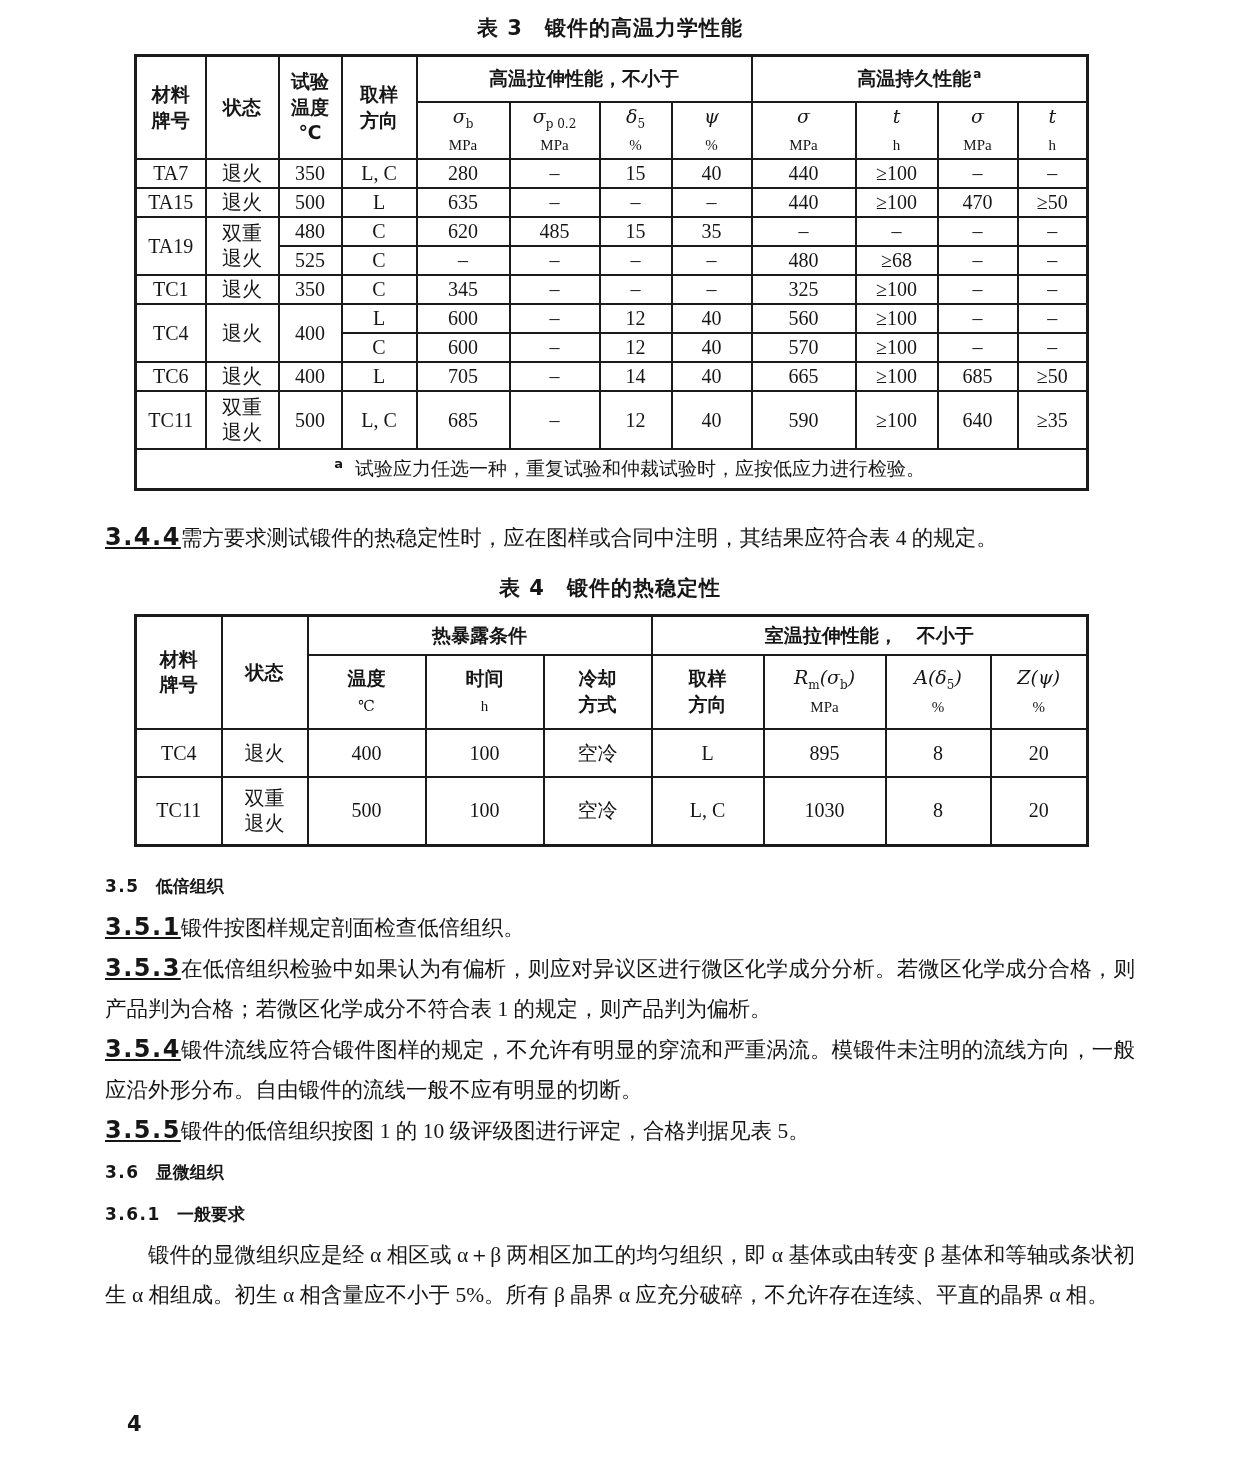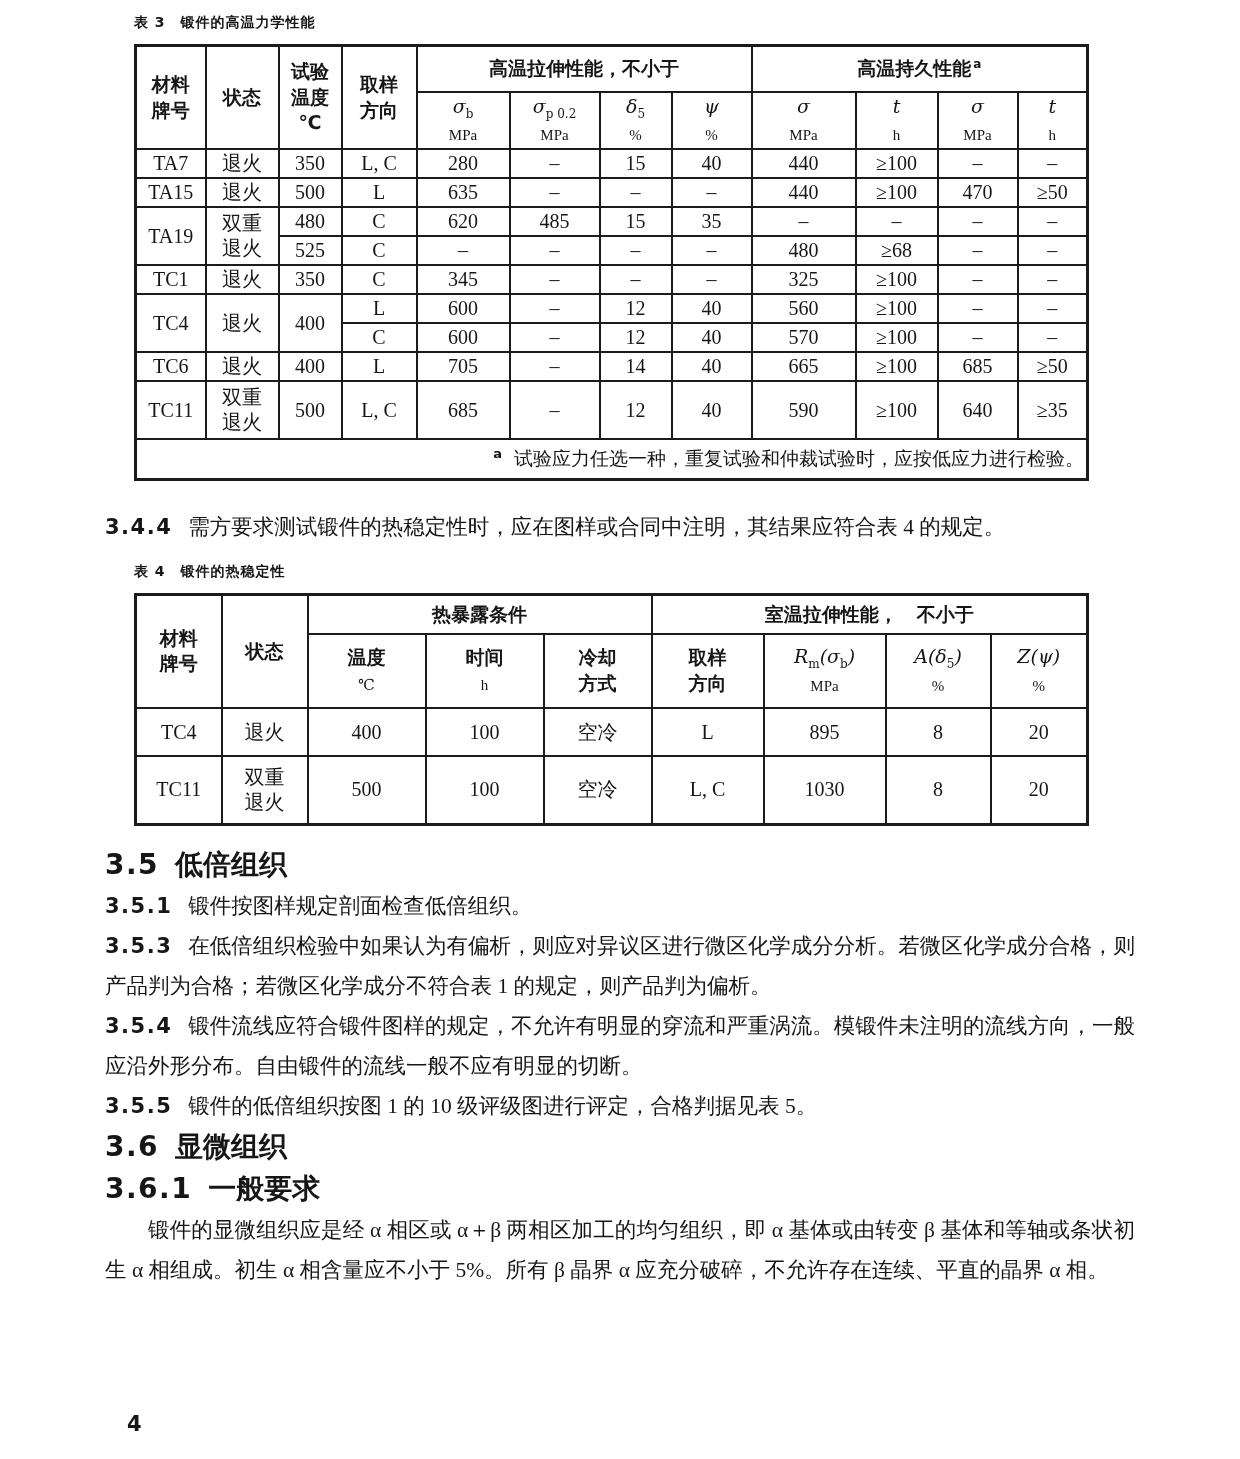--- a/index.html
+++ b/index.html
@@ -7,23 +7,23 @@
   body {
     width:1240px; height:1459px; position:relative;
     color:#161616;
     font-family:"Liberation Serif","DejaVu Serif",serif;
     overflow:hidden;
   }
   .page { padding:10px 105px 0 105px; position:relative; height:100%; }
 
   
   .tbl-title {
-    width:952px; margin:4px 0 12px 29px; 
-    font-family:"DejaVu Sans","Liberation Sans",sans-serif;
-    font-weight:700; font-size:14px; letter-spacing:1px;
+    width:952px; margin:4px 0 12px 29px; text-align:center;
+    font-family:"DejaVu Sans","Liberation Sans",sans-serif;
+    font-weight:700; font-size:21px; letter-spacing:1px;
   }
 
   
   table {
     border-collapse:collapse; table-layout:fixed;
     margin-left:29px; width:952px;
     border:3px solid #1b1b1b;
   }
   th, td {
     border:2px solid #1b1b1b; text-align:center; vertical-align:middle;
@@ -38,40 +38,40 @@
   th sub { font-family:"DejaVu Serif",serif; font-style:normal; font-size:12px; font-weight:500; }
   .unit { font-family:"Liberation Serif","DejaVu Serif",serif; font-weight:400; font-size:15px; }
   .grp-sup { font-family:"DejaVu Sans",sans-serif; font-size:12px; font-weight:700; vertical-align:super; margin-left:2px; }
   .w2 { display:inline-block; width:2.15em; line-height:1.25; }
 
   .t3 .h1 { height:46px; }
   .t3 .h2 { height:54px; }
   .t3 .r  { height:29px; }
   .t3 .rtall { height:58px; }
   .t3 .rf td {
-    height:40px; text-align:right; font-size:19px; padding-left:38px;
+    height:40px; text-align:center; font-size:19px; padding-left:38px;
   }
   .fn-sup { font-family:"DejaVu Sans",sans-serif; font-weight:700; font-size:13px; margin-right:12px; vertical-align:super; }
 
   .t4 .h1 { height:40px; }
   .t4 .h2 { height:74px; }
   .t4 .r1 { height:48px; }
   .t4 .r2 { height:68px; }
 
   
   .para {
     font-size:21.5px; line-height:40px; margin:0; text-align:justify;
   }
   .para .num {
     font-family:"DejaVu Sans","Liberation Sans",sans-serif;
-    font-weight:700; margin-right:16px; letter-spacing:1.5px; font-size:21px;
+    font-weight:700; letter-spacing:1.5px; font-size:24px;text-decoration:underline;
   }
   .head {
     font-family:"DejaVu Sans","Liberation Sans",sans-serif;
-    font-weight:700; font-size:28px; line-height:42px;
+    font-weight:700; font-size:17px; line-height:42px;
   }
   .head .num { margin-right:16px; letter-spacing:1.5px; }
   .ind { text-indent:2em; }
   .p344 { margin:26px 0 16px 0; }
   .sections { margin-top:18px; }
 
   .page-number {
     position:absolute; left:127px; top:1412px;
     font-family:"DejaVu Sans","Liberation Sans",sans-serif;
     font-weight:700; font-size:21px;

